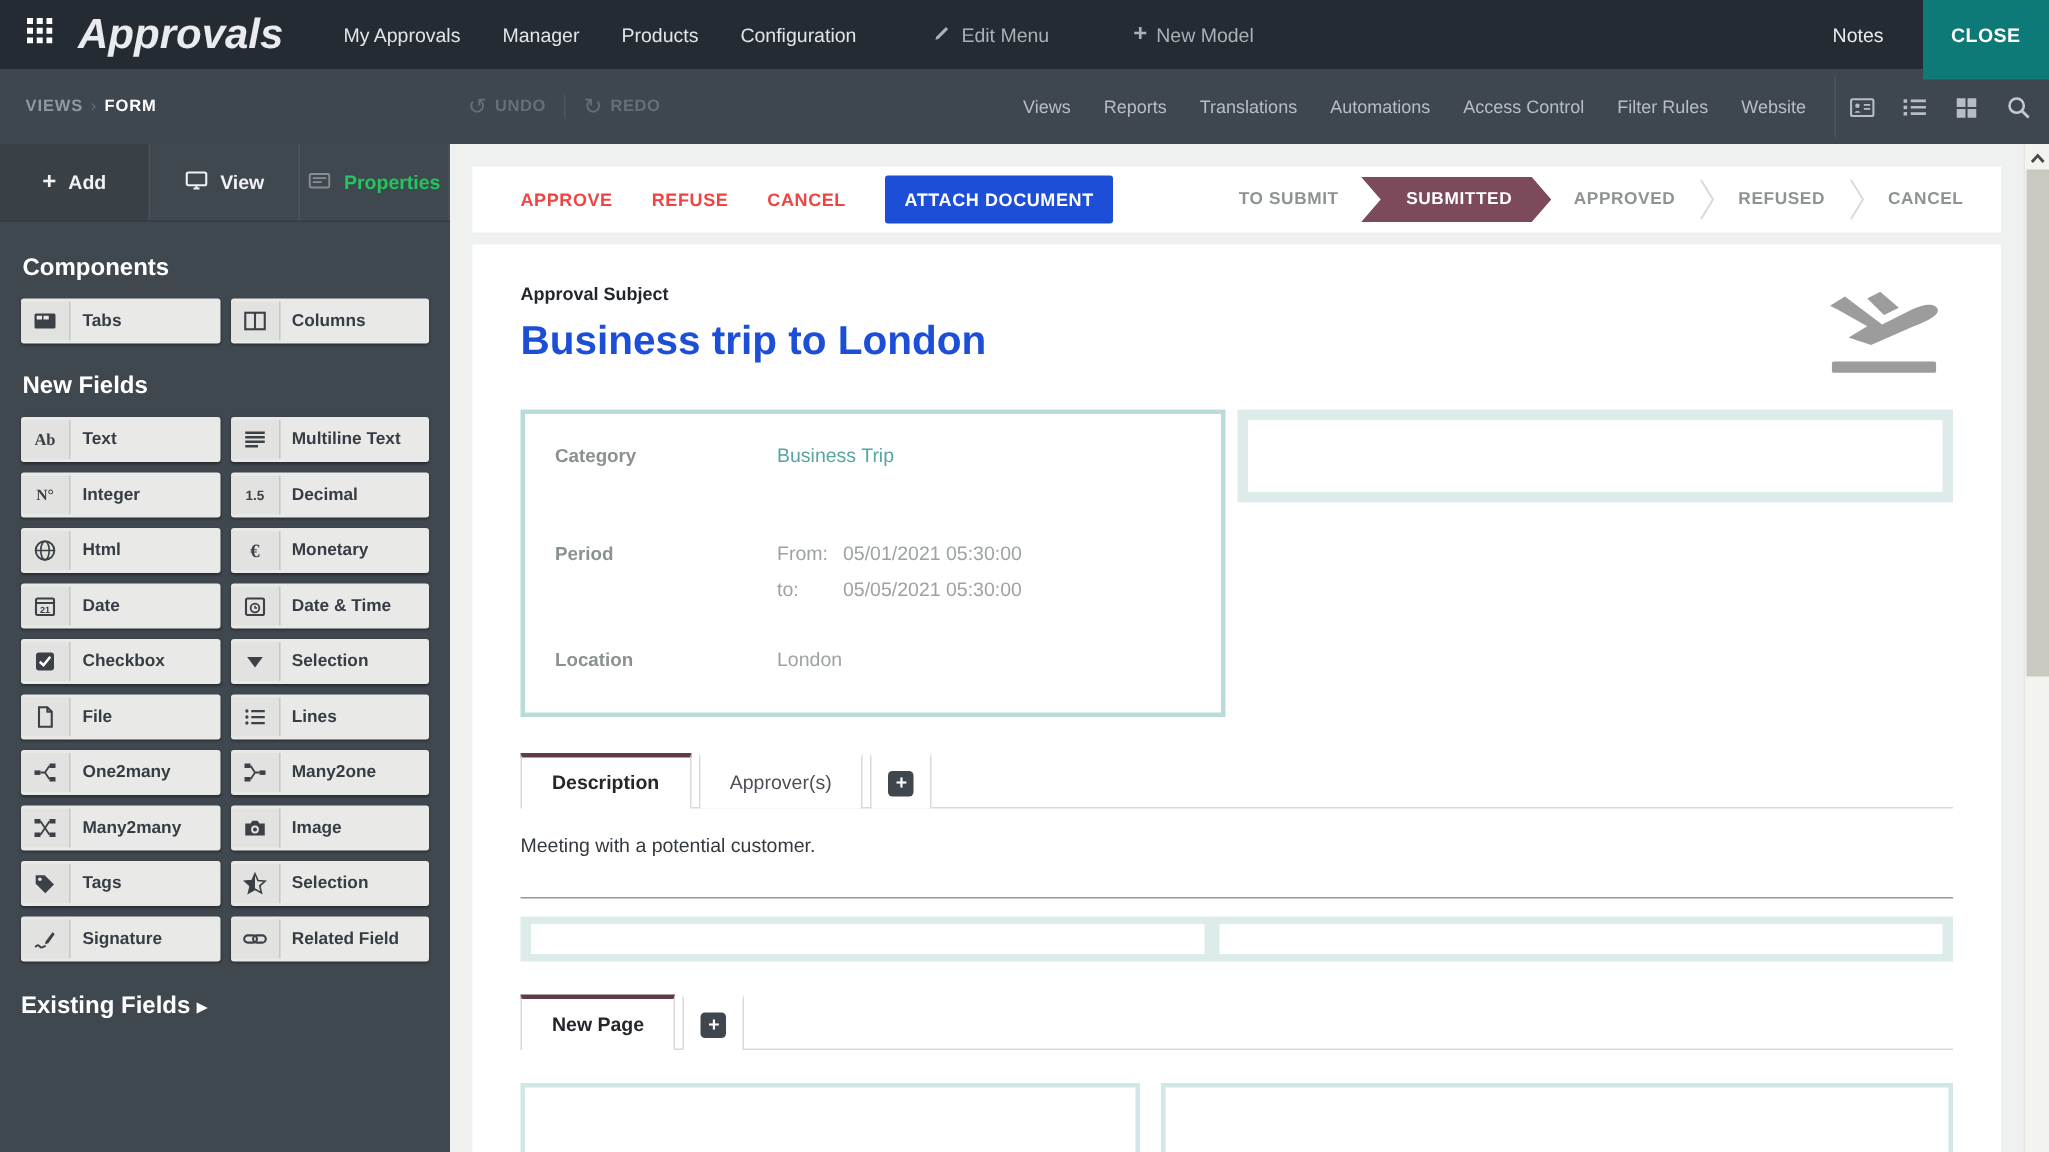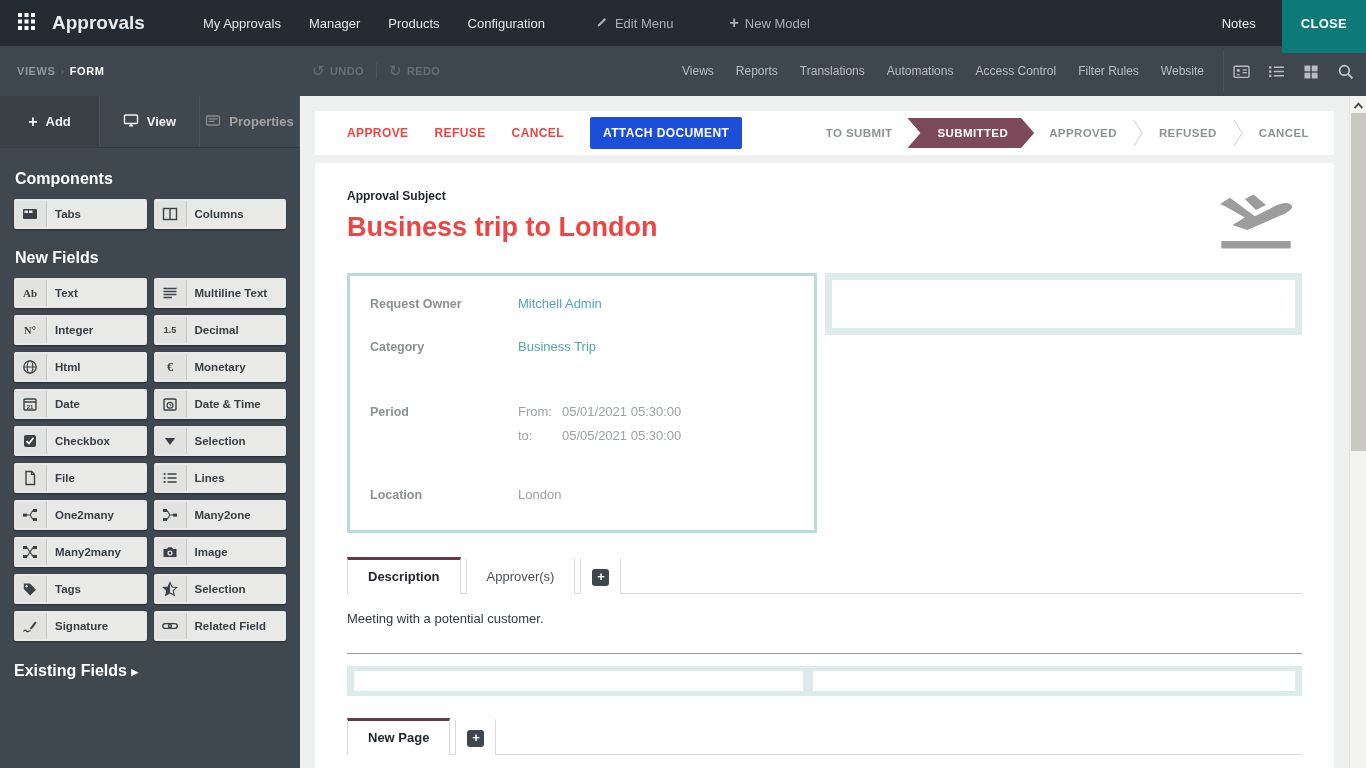--- a/index.html
+++ b/index.html
@@ -2,21 +2,21 @@
 <html><head>
 <meta charset="utf-8">
 <style>
   * { box-sizing: border-box; margin: 0; padding: 0; }
   html,body { width:1366px; height:768px; overflow:hidden;
     font-family:"Liberation Sans", sans-serif; background:#eef1f0; }
 
   
   .topbar { height:46px; background:#252b33; display:flex; align-items:center; color:#e9ebee; }
   .apps-btn { width:52px; display:flex; justify-content:center; align-items:center; cursor:pointer; }
-  .app-name { font-size:19px; font-weight:700; margin-right:44px; }
+  .app-name { font-size:28px; font-weight:700; margin-right:26px;font-style:italic; }
   .top-nav-item { font-size:13px; margin:0 14px; color:#e2e5e8; cursor:pointer; }
   .studio-top-item { font-size:13px; margin:0 14px; color:#a9b0b6; cursor:pointer; display:flex; align-items:center; gap:6px; }
   .topbar .spacer { flex:1; }
   .notes-item { font-size:13px; margin-right:26px; cursor:pointer; }
   .close-btn { background:#0e7a77; height:59px; padding:0 19px; display:flex; align-items:center;
     font-size:13px; font-weight:700; color:#fff; cursor:pointer; letter-spacing:.3px; }
 
   
   .toolbar { height:50px; background:#3e4750; display:flex; align-items:center; }
   .crumbs { width:300px; padding-left:17px; font-size:11px; font-weight:700; letter-spacing:.6px; flex-shrink:0; }
@@ -35,21 +35,21 @@
 
   
   .layout { display:flex; height:680px; }
 
   
   .sidebar { width:300px; background:#40484f; flex-shrink:0; color:#fff; }
   .side-tabs { height:52px; display:flex; border-bottom:1px solid #343b42; }
   .side-tab { flex:1; display:flex; align-items:center; justify-content:center; gap:8px;
     font-size:13px; font-weight:600; color:#f0f2f3; border-right:1px solid #4a525a; cursor:pointer; }
   .side-tab.active { background:rgba(0,0,0,.10); }
-  .side-tab.disabled { color:#a3a3a3; cursor:default;text-align:right; }
+  .side-tab.disabled { color:#22c55e; cursor:default;text-align:right; }
   .plus-glyph { font-size:16px; font-weight:700; }
   .side-body { padding:12px 14px 0 14px; }
   .side-heading { font-size:16px; font-weight:700; margin:10px 0 11px 1px; }
   .btn-grid { display:grid; grid-template-columns:1fr 1fr; gap:7px; }
   .f-btn { background:#e9eae8; border-radius:2px; height:30px; display:flex; align-items:center;
     box-shadow:0 1px 2px rgba(0,0,0,.4); overflow:hidden; cursor:grab; }
   .f-btn .ic { width:33px; height:26px; flex-shrink:0; display:flex; align-items:center; justify-content:center;
     background:#e2e3e0; border-right:1px solid #c8c9c6; }
   .f-btn .lb { padding:0 8px; font-size:11.5px; font-weight:700; color:#373d44; white-space:nowrap; }
   .existing-heading { font-size:16px; font-weight:700; margin-top:21px; cursor:pointer; }
@@ -63,31 +63,31 @@
     letter-spacing:.4px; border-radius:2px; cursor:pointer; }
   .pipeline { margin-left:auto; display:flex; align-items:center; }
   .step { color:#8d9393; font-weight:700; font-size:11.5px; letter-spacing:.4px; padding:0 15px; cursor:pointer; }
   .step.arrow { background:#7c4a5b; color:#fff; height:30px; line-height:30px; padding:0 26px 0 30px;
     clip-path:polygon(0 0, calc(100% - 13px) 0, 100% 50%, calc(100% - 13px) 100%, 0 100%, 13px 50%); }
   .chev { display:flex; align-items:center; }
 
   
   .sheet { background:#fff; margin-top:8px; height:700px; padding:26px 32px 0 32px; position:relative; }
   .subject-label { font-size:12px; font-weight:700; color:#23272b; margin-bottom:9px; }
-  .subject { font-size:27px; font-weight:700; color:#ef4444; }
+  .subject { font-size:27px; font-weight:700; color:#1d4ed8; }
   .plane-wrap { position:absolute; right:36px; top:26px; }
 
   .cols { display:flex; gap:8px; margin-top:30px; align-items:flex-start; }
   .group-box { width:470px; border:3px solid #b9dcda; padding:20px 18px 28px 20px; }
   .frow { display:flex; align-items:flex-start; }
   .flabel { width:148px; flex-shrink:0; color:#8b9191; font-weight:700; font-size:12.5px; padding-top:1px; }
   .fvalue { font-size:13px; }
   .link { color:#55a5a5; cursor:pointer; }
   .muted { color:#9da2a2; }
-  .mb1 { margin-bottom:28px; } .mb2 { margin-bottom:50px; } .mb3 { margin-bottom:44px; }
+  .mb1 { margin-bottom:28px; } .mb2 { margin-bottom:50px; } .mb3 { margin-bottom:32px; }
   .period-line { display:flex; margin-bottom:9px; }
   .period-prefix { width:44px; color:#9da2a2; font-size:13px; }
   .placeholder-col { flex:1; background:#ddeceb; padding:7px; height:62px; cursor:pointer; }
   .placeholder-col .inner { background:#fff; height:48px; }
 
   .notebook { margin-top:24px; }
   .tabs-row { display:flex; align-items:flex-start; border-bottom:1px solid #d9d9d9; }
   .tab { background:#fff; border:1px solid #d9d9d9; border-top:3px solid transparent; border-bottom:none;
     padding:0 20px; height:37px; line-height:33px; font-size:13px; color:#4a5055; margin-right:5px;
     margin-bottom:-1px; cursor:pointer; }
@@ -513,24 +513,20 @@
       <div class="plane-wrap">
         <svg width="84" height="62" viewBox="0 0 66 50" fill="#9c9c9c">
           <path d="M24 8 L31 4.5 L41 13 L33 17 Z"></path>
           <path d="M4 12 L12 7 L32 22 L48 14 C56 10 61 11 62 14 C62.5 17 57 20 49 23 L26 33 L14 29 L24 23 L8 14 Z"></path>
           <rect x="5" y="42" width="56" height="6" rx="1"></rect>
         </svg>
       </div>
 
       <div class="cols">
         <div class="group-box">
-          <div class="frow mb1">
-            <span class="flabel">Request Owner</span>
-            <span class="fvalue link">Mitchell Admin</span>
-          </div>
           <div class="frow mb2">
             <span class="flabel">Category</span>
             <span class="fvalue link">Business Trip</span>
           </div>
           <div class="frow mb3">
             <span class="flabel">Period</span>
             <span class="fvalue">
               <span class="period-line">
                 <span class="period-prefix">From:</span>
                 <span class="muted">05/01/2021 05:30:00</span>

